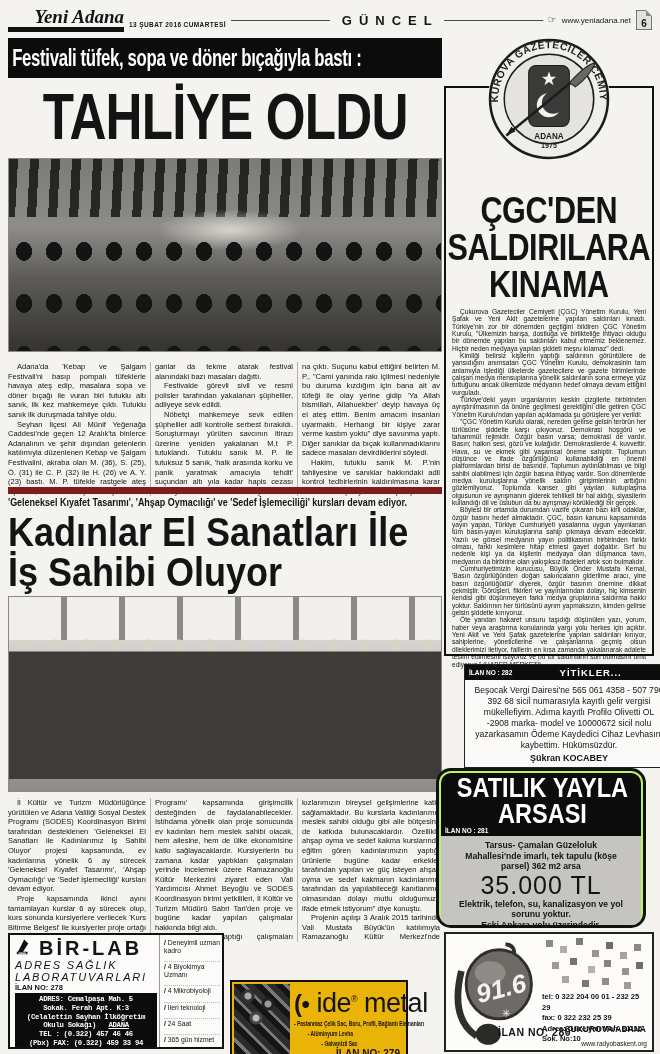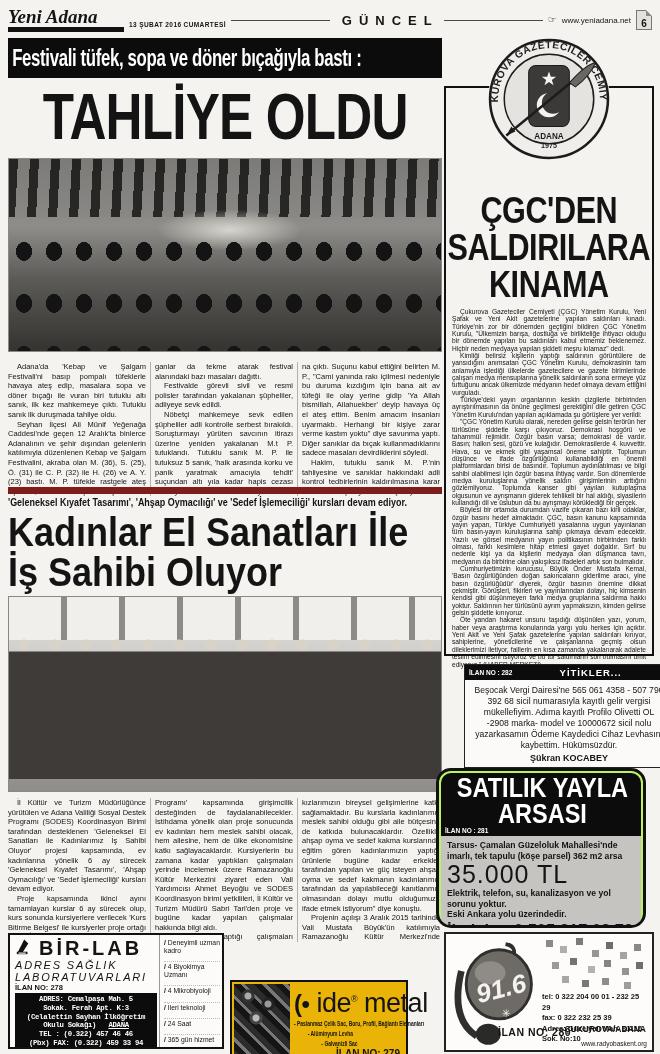--- a/index.html
+++ b/index.html
@@ -1,20 +1,20 @@
 <!DOCTYPE html>
 <html><head>
 <meta charset="utf-8">
 <style>
   html,body{margin:0;padding:0;background:#dcdbd7;}
   #page{position:relative;width:660px;height:1054px;background:#f4f3f0;color:#141414;
         font-family:"Liberation Sans",sans-serif;overflow:hidden;margin:0 auto;}
   
   #hdr{position:absolute;left:8px;right:8px;top:5px;height:30px;display:flex;align-items:center;gap:5px;}
-  .masthead{width:116px;}
+  .masthead{width:116px;text-align:right;}
   .np-logo{font:italic bold 19px "Liberation Serif",serif;white-space:nowrap;display:block;line-height:18px;}
   .logo-bar{height:5px;background:#111;margin-top:1px;}
   .hdr-date{font-size:6.5px;font-weight:bold;letter-spacing:.4px;white-space:nowrap;align-self:flex-end;margin-bottom:7px;}
   .hrule{flex:1;height:1px;background:#4a4a4a;}
   .hdr-section{font-size:13px;font-weight:bold;letter-spacing:7px;padding-left:7px;}
   .hdr-hand{font-size:10px;line-height:10px;}
   .hdr-site{font-size:8px;white-space:nowrap;}
   .pageno{width:14px;height:18px;background:#e2e1dd;border:1px solid #777;position:relative;
           display:flex;align-items:flex-end;justify-content:center;font-size:10px;font-weight:bold;}
   .pageno::before{content:"";position:absolute;top:-1px;right:-1px;border:3px solid;
@@ -73,21 +73,21 @@
   .yit-title{flex:1;text-align:center;font-size:9.5px;font-weight:bold;letter-spacing:1px;}
   .yit-body{font-size:8.6px;line-height:11px;text-align:center;padding:5px 7px 1px;}
   .yit-sig{text-align:center;font-weight:bold;font-size:9px;padding:1px 0 4px;}
   
   #satilik{position:absolute;left:436px;top:768px;width:210px;height:160px;border:3px solid #111;
            border-radius:15px;background:#bef264;padding:2px;box-sizing:border-box;overflow:hidden;}
   .sat-head{background:#0c0c0c;border-radius:10px 10px 0 0;color:#fff;padding:2px 4px 1px;}
   .sat-title{width:232px;transform:scaleX(.84);transform-origin:0 0;font-size:28px;line-height:26px;
            font-weight:bold;text-align:center;}
   .sat-ilan{font-size:6.5px;font-weight:bold;line-height:8px;}
-  .sat-body{background:#c6c4c0;padding:4px 6px 3px;height:92px;}
+  .sat-body{background:#c6c4c0;text-align:center;padding:4px 15px 3px;height:92px;}
   .sat-desc{font-size:8.6px;font-weight:bold;line-height:10.5px;}
   .sat-price{font-size:25px;line-height:27px;font-weight:normal;letter-spacing:1px;}
   .sat-line{font-size:8.6px;font-weight:bold;line-height:10.5px;}
   .sat-contact{font-size:16.5px;font-weight:bold;line-height:20px;}
   
   #radyo{position:absolute;left:444px;top:932px;width:210px;height:120px;border:2px solid #222;
          background:#fdfcfa;box-sizing:border-box;overflow:hidden;}
   .radyo-logo{position:absolute;left:0;top:2px;width:96px;height:114px;}
   .squares{position:absolute;left:100px;top:6px;width:104px;height:50px;}
   .squares::before{content:"";position:absolute;width:7px;height:7px;background:#8a8a86;box-shadow:

